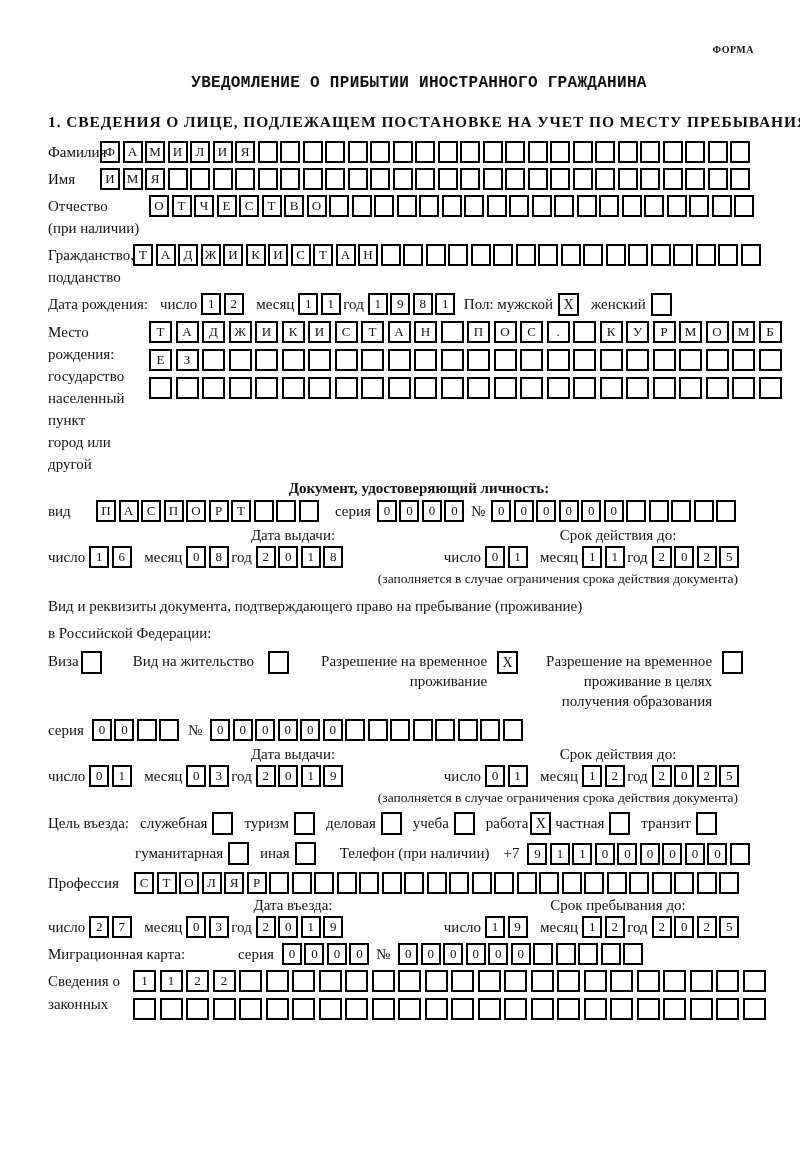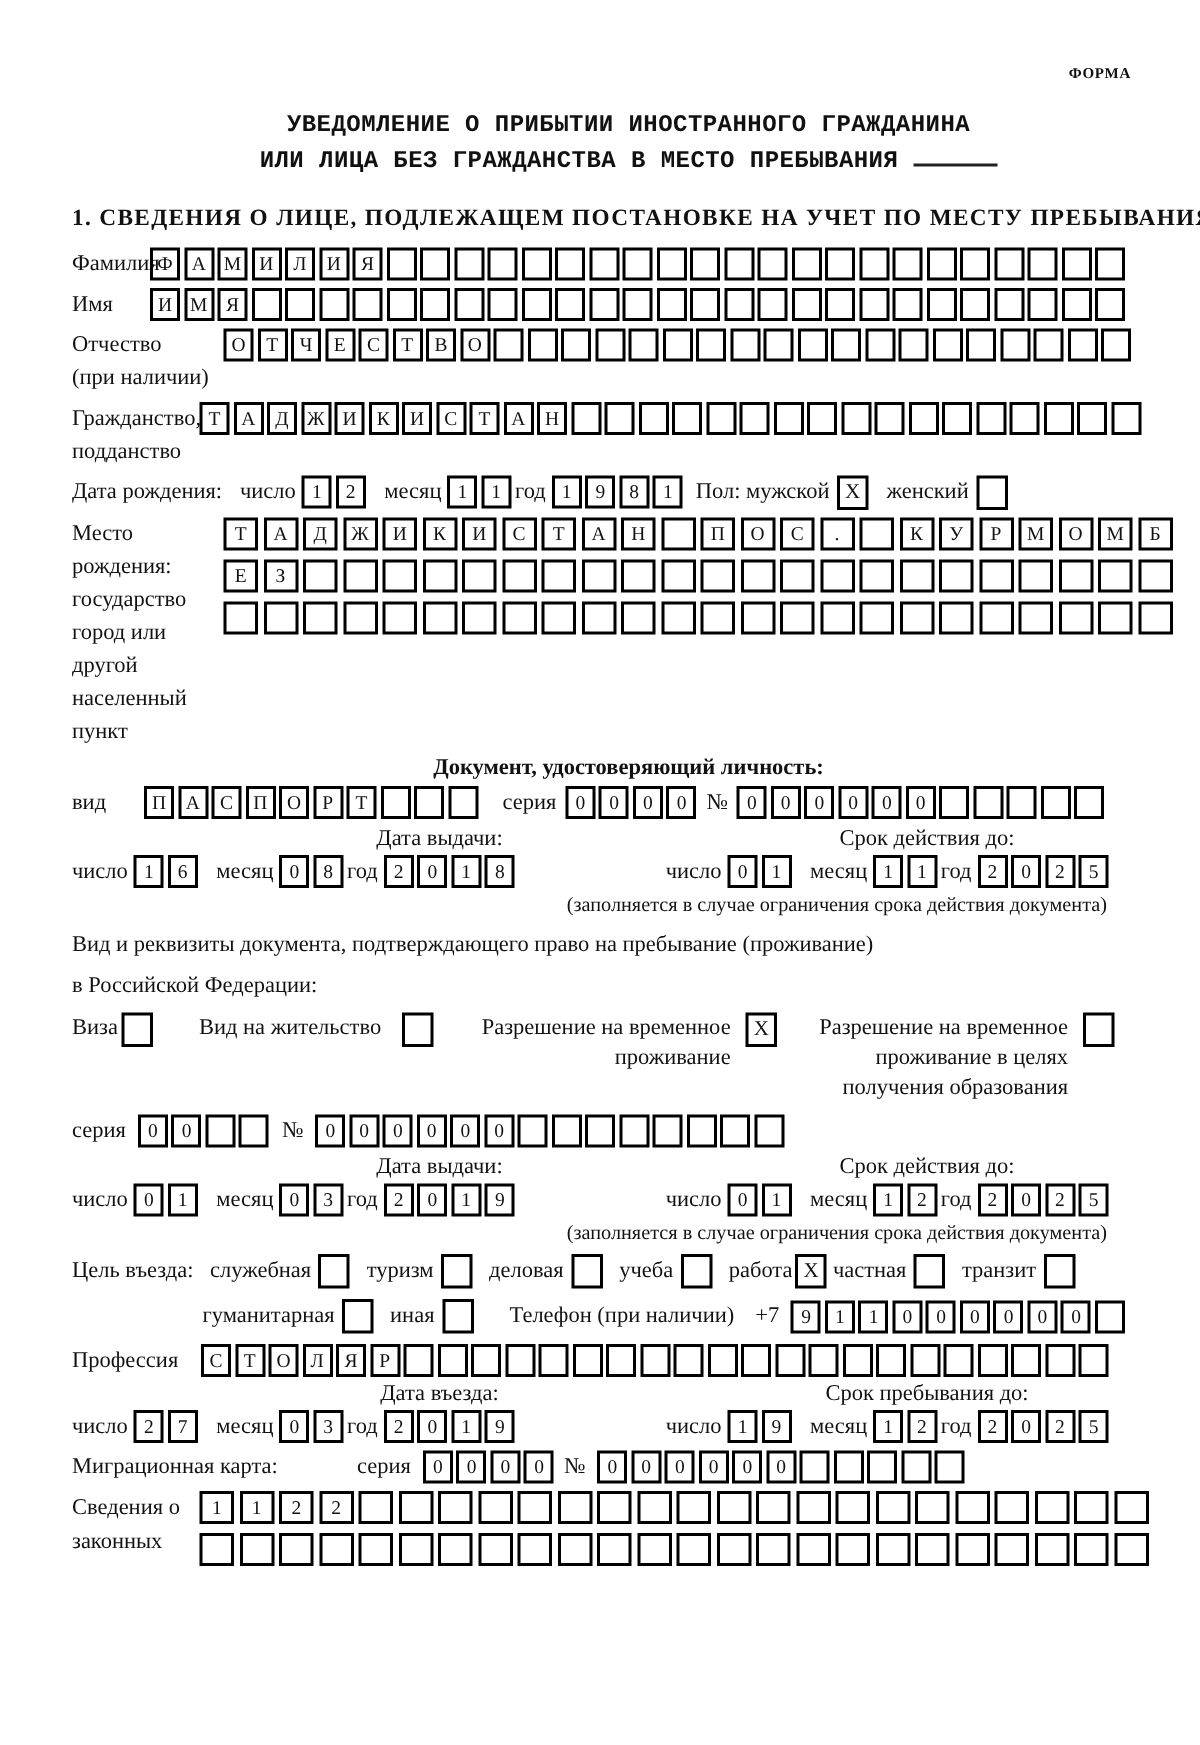--- a/index.html
+++ b/index.html
@@ -67,23 +67,20 @@
 </head>
 <body>
 
 <div class="page">
 
 
   <div class="forma">ФОРМА</div>
 
   <div class="title">
     <div>УВЕДОМЛЕНИЕ О ПРИБЫТИИ ИНОСТРАННОГО ГРАЖДАНИНА</div>
-    <div>
-      <span>ИЛИ ЛИЦА БЕЗ ГРАЖДАНСТВА В МЕСТО ПРЕБЫВАНИЯ</span><span class="blank-line"></span>
-    </div>
   </div>
 
   <div class="sec-heading">1. СВЕДЕНИЯ О ЛИЦЕ, ПОДЛЕЖАЩЕМ ПОСТАНОВКЕ НА УЧЕТ ПО МЕСТУ ПРЕБЫВАНИЯ</div>
 
   <div class="row">
     <span class="lab w52">Фамилия</span>
     <span class="cells">
         <span class="cell">Ф</span>
         <span class="cell">А</span>
         <span class="cell">М</span>
@@ -249,22 +246,22 @@
     <span class="lab" style="margin-left:6px">Пол: мужской</span>
     <span class="checkbox">X</span>
     <span class="lab" style="margin-left:12px">женский</span>
     <span class="checkbox"></span>
   </div>
 
   <div class="row stack3">
     <span class="lab w101">
       <div>Место рождения:</div>
       <div>государство</div>
+      <div>населенный пункт</div>
       <div>город или другой</div>
-      <div>населенный пункт</div>
     </span>
     <span>
       <div class="cells wide">
           <span class="cell">Т</span>
           <span class="cell">А</span>
           <span class="cell">Д</span>
           <span class="cell">Ж</span>
           <span class="cell">И</span>
           <span class="cell">К</span>
           <span class="cell">И</span>

